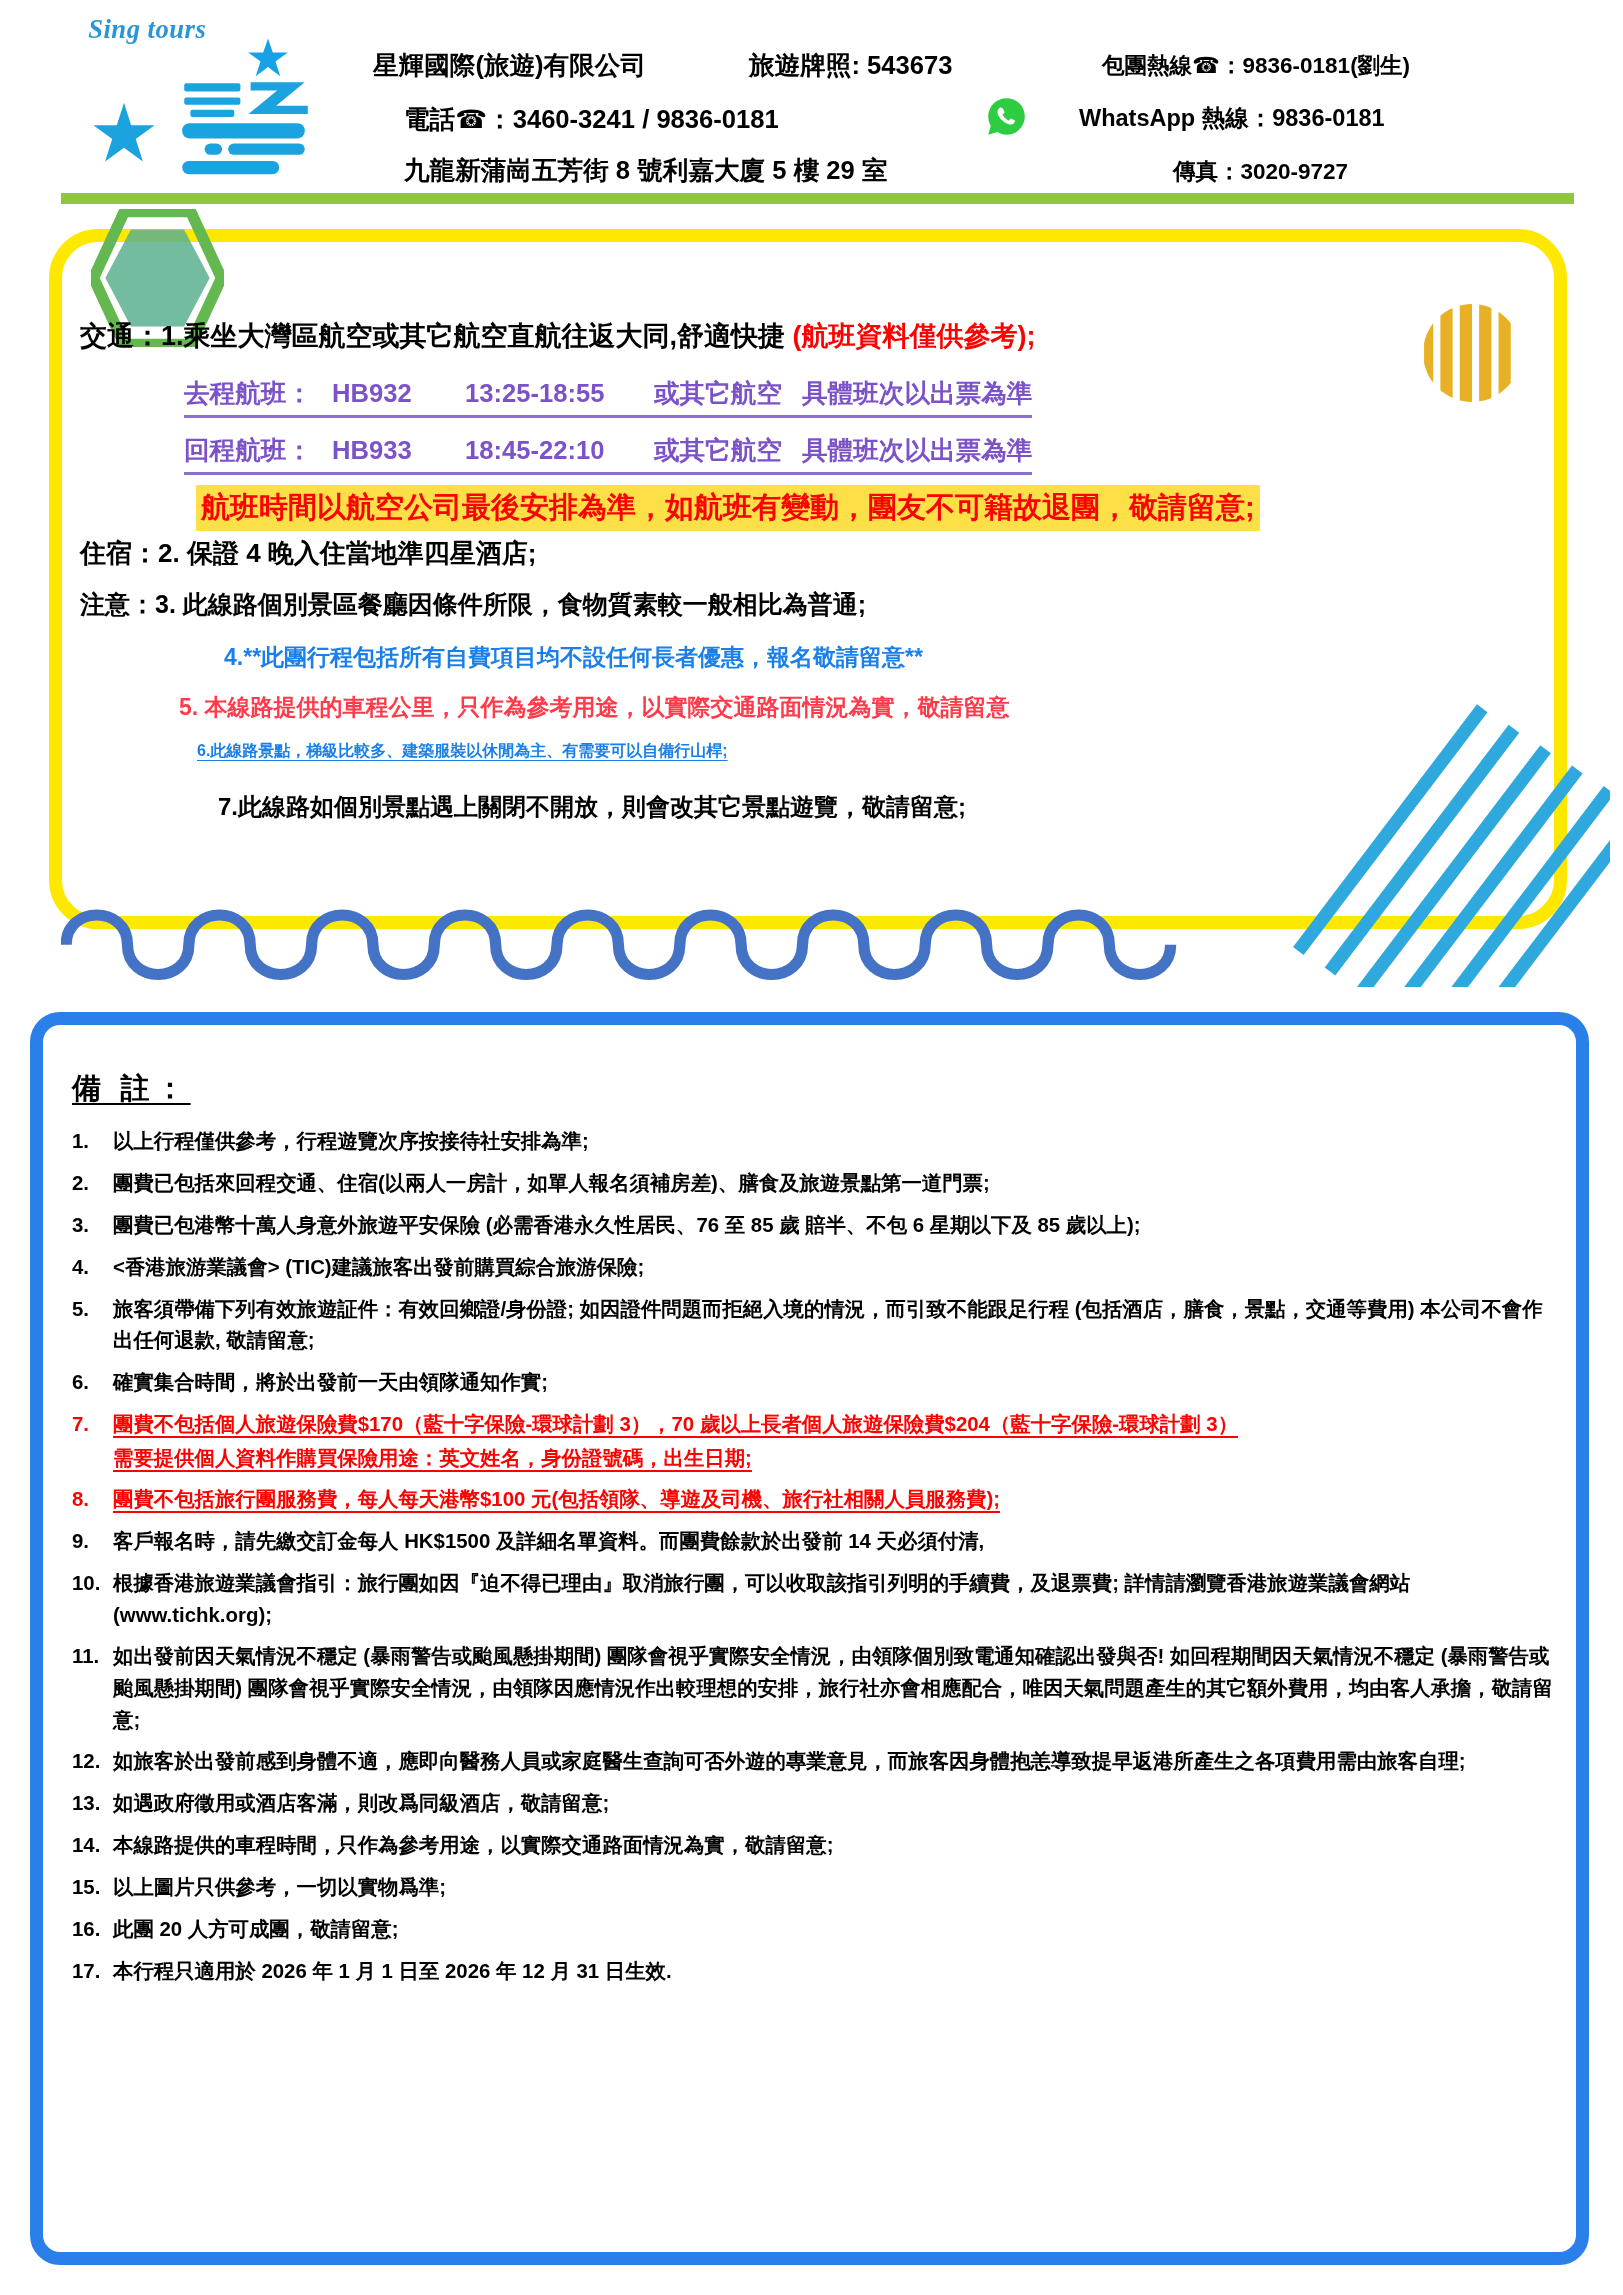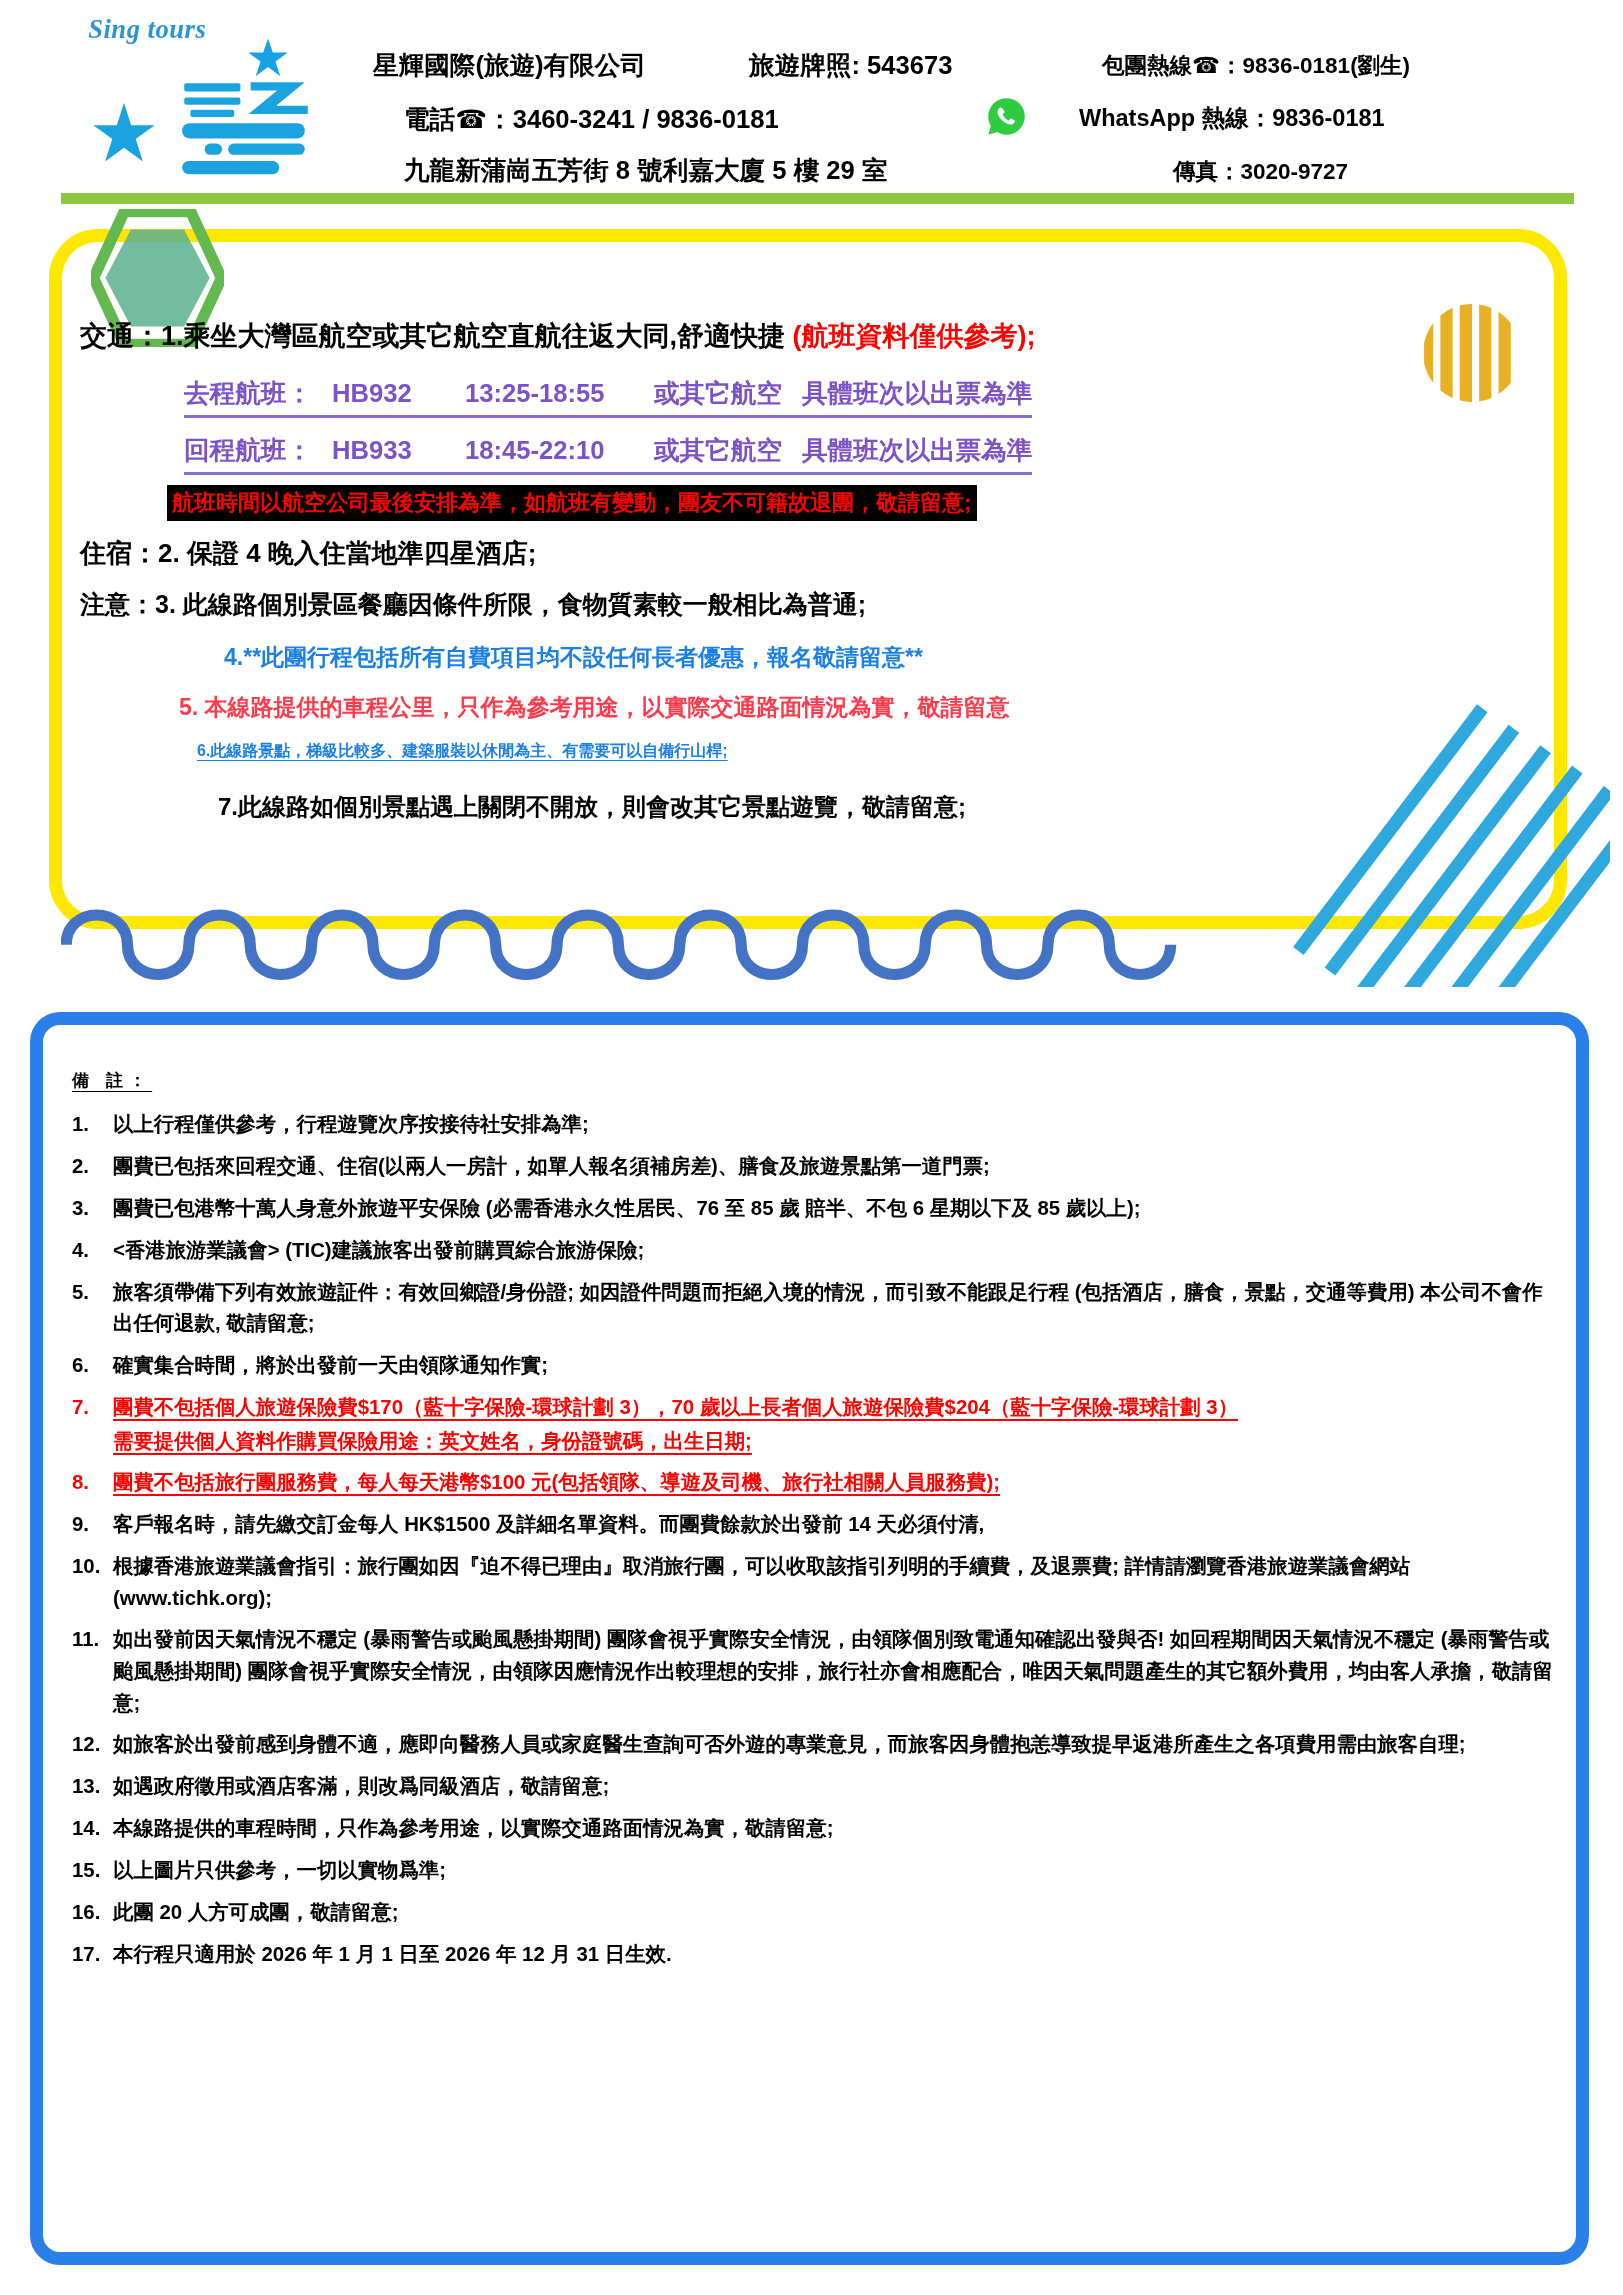--- a/index.html
+++ b/index.html
@@ -144,24 +144,24 @@
   #flight-out { left: 135px; top: 147px; }
   #flight-ret { left: 135px; top: 204px; }
   .fl-label { display: inline-block; width: 148px; }
   .fl-code  { display: inline-block; width: 133px; }
   .fl-time  { display: inline-block; width: 189px; }
   .fl-alt   { display: inline-block; width: 148px; }
   .fl-note  { display: inline-block; }
 
   #tc-highlight {
     position: absolute;
-    left: 118px; top: 256px;
-    background: #000000;
+    left: 147px; top: 256px;
+    background: #fde047;
     color: #ff0000;
-    font-size: 22px;
+    font-size: 29px;
     font-weight: bold;
     padding: 3.1px 5.1px;
     white-space: nowrap;
   }
   #tc-2 {
     left: 31px; top: 307px;
     font-size: 26px;
     color: #000000;
   }
   #tc-3 {
@@ -203,27 +203,28 @@
     border-radius: 30px;
     box-sizing: border-box;
     background: #ffffff;
   }
   #notes-inner {
     position: absolute;
     left: 72px; top: 1069px;
     width: 1483px;
   }
   #notes-title {
-    font-size: 17px;
+    font-size: 29px;
     font-weight: bold;
     color: #000;
     text-decoration: underline;
     text-underline-offset: 5.1px;
     letter-spacing: 6.1px;
     margin-bottom: 17.4px;
+    font-family: Liberation Serif, serif;
   }
   .note {
     display: flex;
     align-items: flex-start;
     font-size: 20.4px;
     line-height: 1.55;
     color: #000000;
     font-weight: bold;
     margin-bottom: 10.2px;
   }

